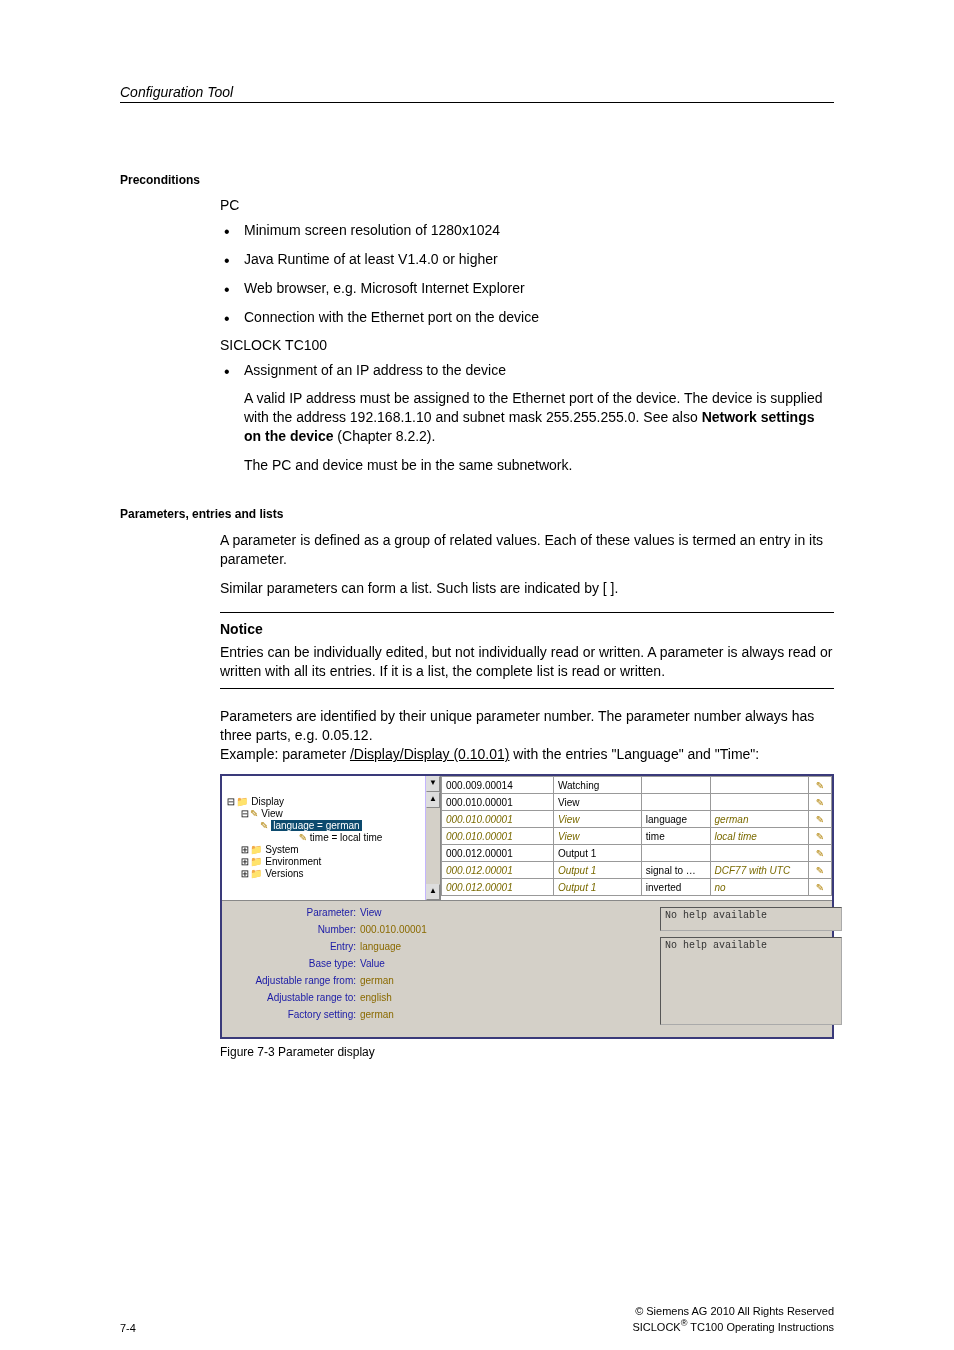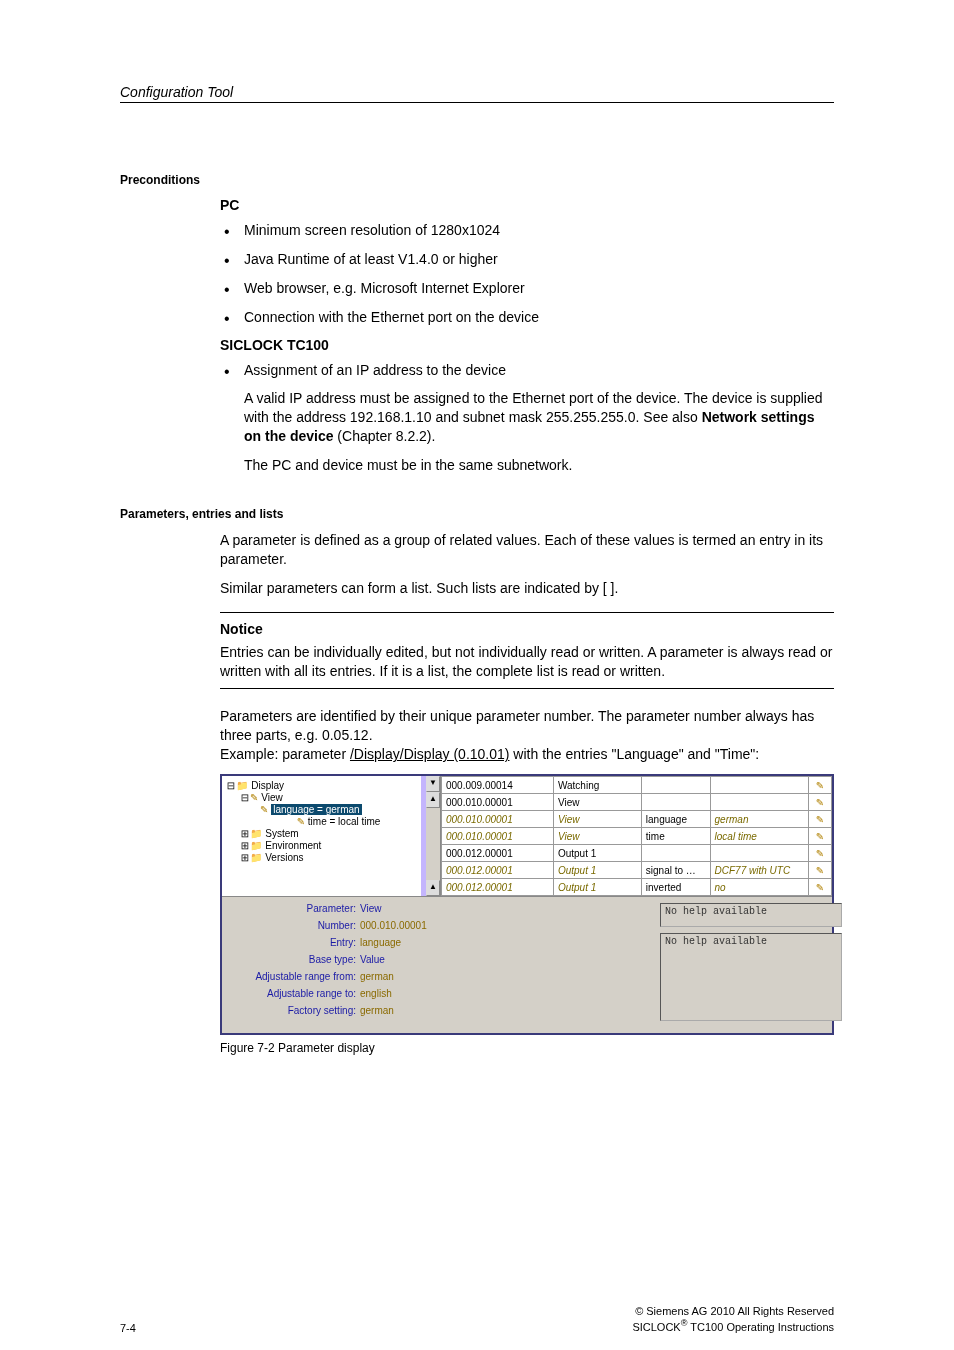--- a/index.html
+++ b/index.html
@@ -30,21 +30,21 @@
     border: none;
     border-top: 1.5px solid #000;
     margin: 0 0 70px 0;
   }
   .section-title {
     font-weight: bold;
     font-size: 12px;
     margin: 0 0 10px 0;
   }
   .subhead {
-    font-weight: bold;
+    font-weight: normal;
     margin: 0 0 8px 0;
   }
   .body-indent {
     margin-left: 100px;
   }
   ul.bullets {
     list-style: none;
     padding-left: 0;
     margin: 0 0 10px 0;
   }
@@ -92,23 +92,23 @@
     color: #000;
     background: #fff;
   }
   .ss-top {
     display: flex;
     border-bottom: 1px solid #888;
   }
   .tree {
     width: 204px;
     background: #fff;
-    padding: 4px 4px;
+    padding: 20px 4px;
     box-sizing: border-box;
-    border-right: 5px solid #c4b5fd;
+    border-right: 1px solid #c4b5fd;
     color: #000;
   }
   .tree-row { white-space: nowrap; margin-bottom: 1px; }
   .tree-row .ic { display:inline-block; width:10px; text-align:center; }
   .tree-folder { color:#806000; }
   .tree-pencil { color:#b08000; }
   .tree-sel { background:#0c4a6e; color:#fff; padding:0 2px; }
   .scroll-col {
     width: 14px;
     border-right: 1px solid #888;
@@ -313,21 +313,21 @@
           <div class="detail-row"><span class="detail-label">Adjustable range from:</span><span class="detail-val-g">german</span></div>
           <div class="detail-row"><span class="detail-label">Adjustable range to:</span><span class="detail-val-g">english</span></div>
           <div class="detail-row"><span class="detail-label">Factory setting:</span><span class="detail-val-g">german</span></div>
         </div>
         <div class="help-col">
           <div class="help-box">No help available</div>
           <div class="help-box" style="height:88px;">No help available</div>
         </div>
       </div>
     </div>
-    <div class="fig-caption">Figure 7-2 Parameter display</div>
+    <div class="fig-caption">Figure 7-3 Parameter display</div>
   </div>
 
   <div class="footer">
     <div>7-4</div>
     <div class="footer-right">
       <div>© Siemens AG 2010 All Rights Reserved</div>
       <div><span>SICLOCK</span><sup>®</sup><span> TC100 Operating Instructions</span></div>
     </div>
   </div>
 </div>

